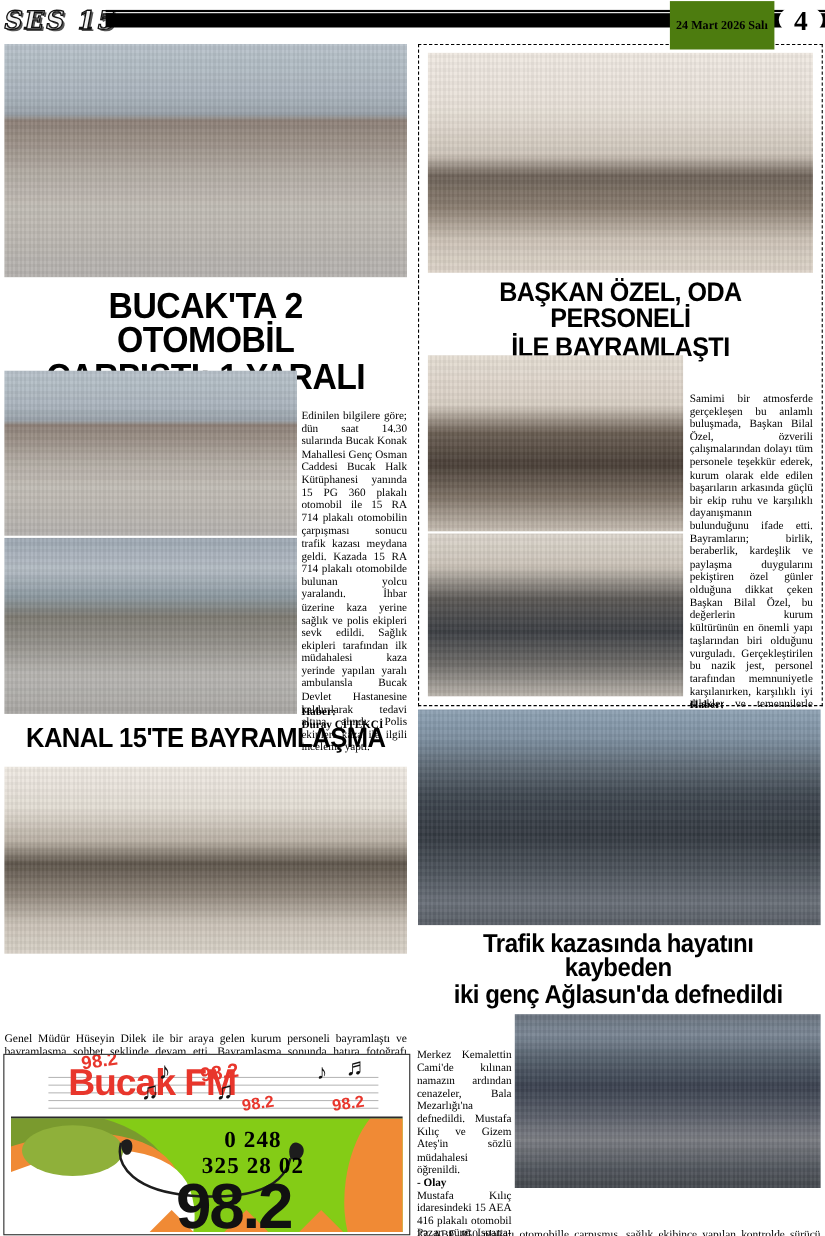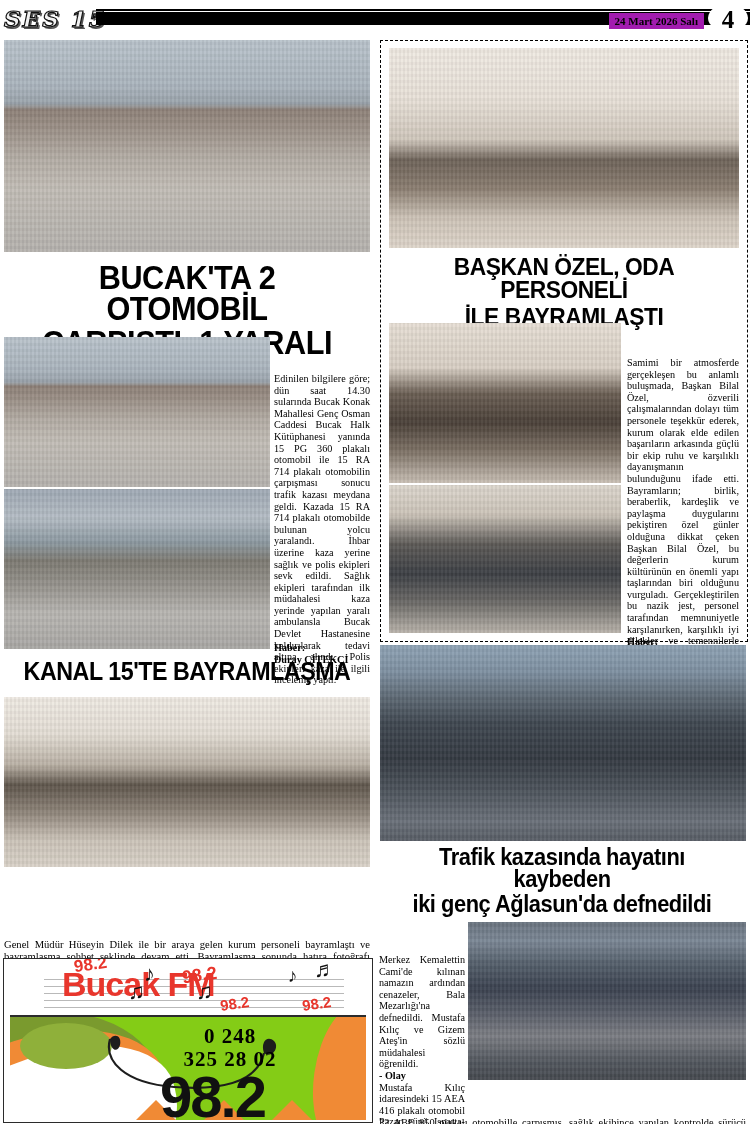--- a/index.html
+++ b/index.html
@@ -47,24 +47,23 @@
     left: 0; top: -3px;
     width: 100%; height: 2px;
     background: #000;
   }
   .masthead-date {
     position: absolute;
     right: 46px; top: 1px;
     font-family: "Liberation Serif", serif;
     font-weight: bold;
     font-size: 11px;
-    background: #a21caf;
-    padding: 2px 6px;
+    background: #4d7c0f;
+    padding: 16px 6px;
     z-index: 4;
-    margin-top: 12px;
   }
   .page-num-oval {
     position: absolute;
     right: 2px; top: 4px;
     width: 40px; height: 28px;
     background: #fff;
     border-radius: 50%;
     z-index: 5;
     display: flex;
     align-items: center;

